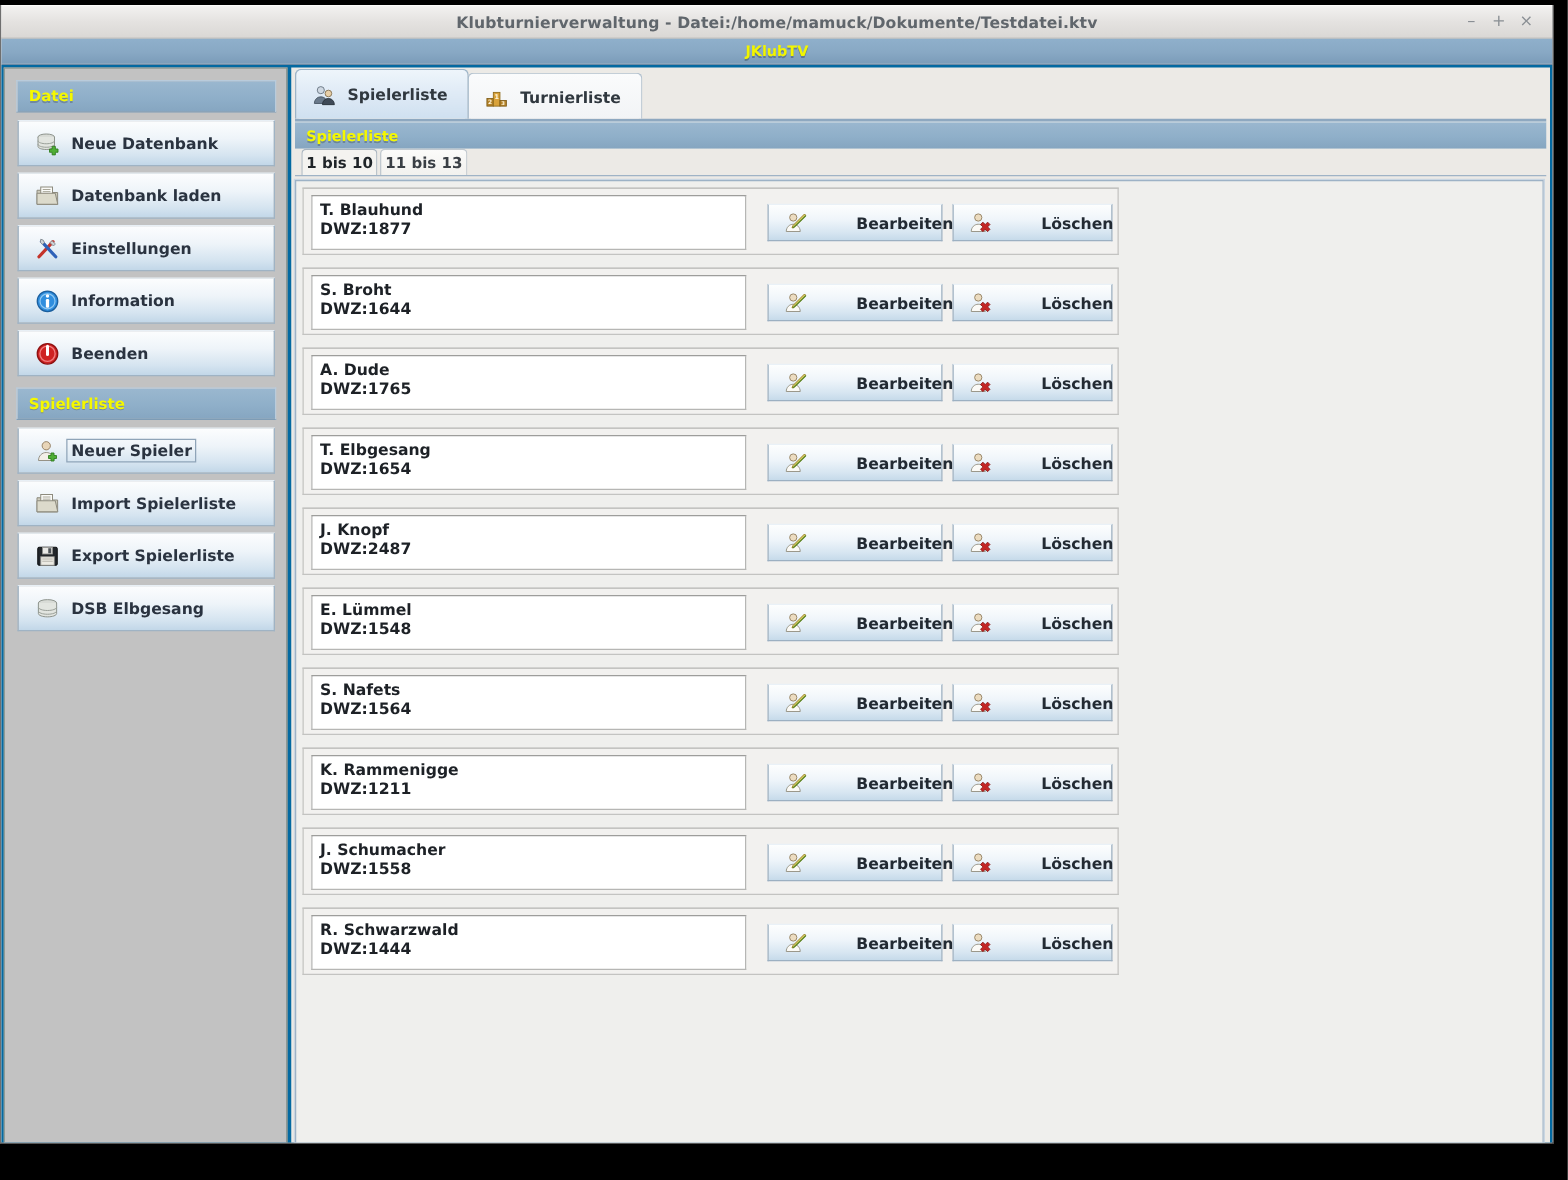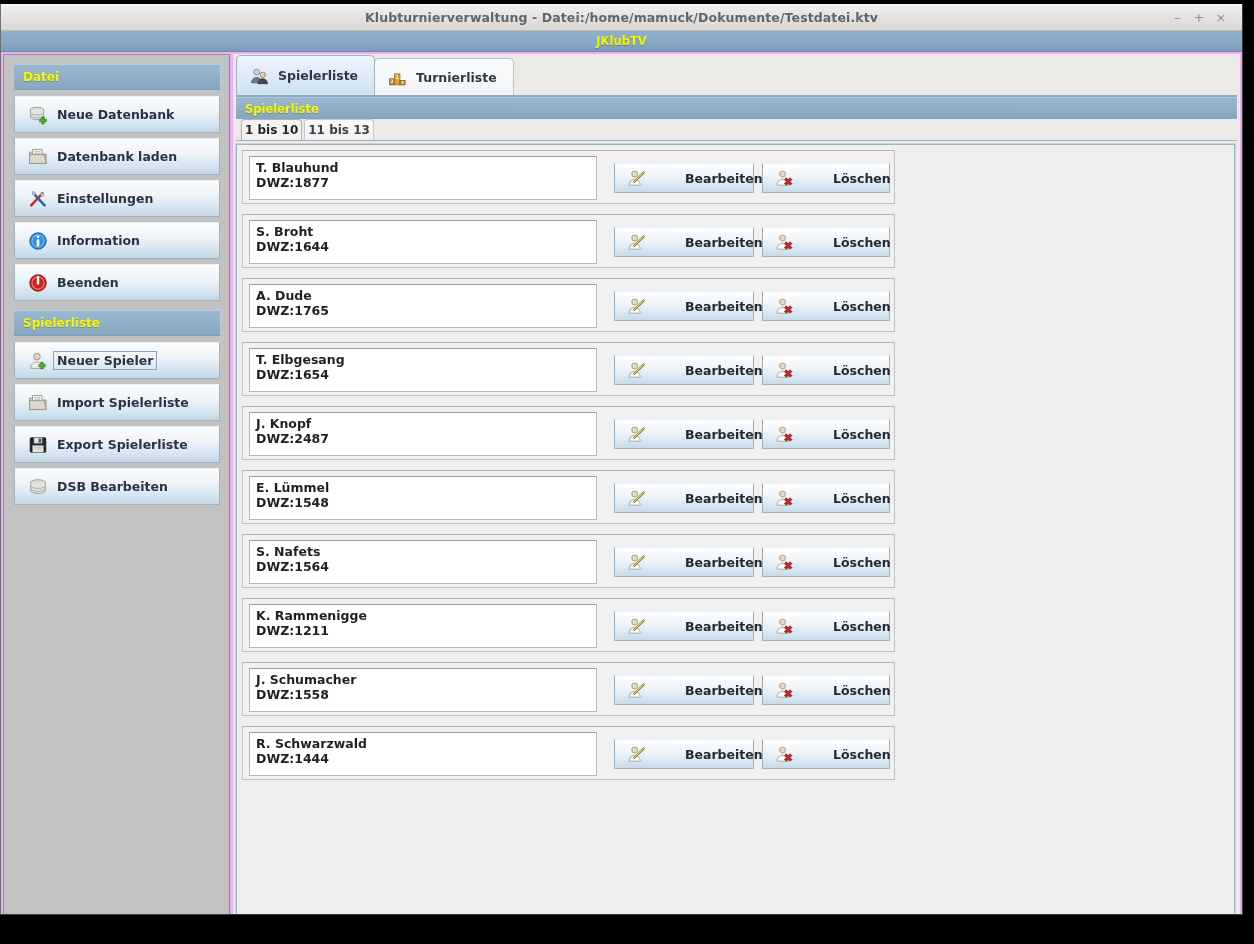--- a/index.html
+++ b/index.html
@@ -71,21 +71,21 @@
     font-size: 11.5px;
     font-weight: bold;
     color: #f2f500;
     text-shadow: 0 1px 0 rgba(0,0,0,0.25);
   }
 
   
   #body-area {
     position: relative;
     height: 883px;
-    background: #f0abfc;
+    background: #0369a1;
   }
 
   
   #sidebar {
     position: absolute;
     left: 2px; top: 2px;
     width: 227px; height: 878px;
     background: #c2c2c2;
     border: 1px solid #8f9a94;
     border-right-color: #7d8a84;
@@ -418,21 +418,21 @@
           </div>
           <div class="side-btn">
             <span class="side-icon">
               <svg width="20" height="20" viewBox="0 0 20 20">
                 <ellipse cx="10" cy="5.4" rx="7.3" ry="2.7" fill="#d8dbd6" stroke="#8d938c" stroke-width=".8"></ellipse>
                 <path d="M2.7 5.4v8.4c0 1.5 3.3 2.7 7.3 2.7s7.3-1.2 7.3-2.7V5.4" fill="#e2e5e0" stroke="#8d938c" stroke-width=".8"></path>
                 <path d="M2.7 8.7c0 1.5 3.3 2.7 7.3 2.7s7.3-1.2 7.3-2.7" fill="none" stroke="#9aa099" stroke-width=".8"></path>
                 <path d="M2.7 11.7c0 1.5 3.3 2.7 7.3 2.7s7.3-1.2 7.3-2.7" fill="none" stroke="#9aa099" stroke-width=".8"></path>
               </svg>
             </span>
-            <span class="sb-label">DSB Bearbeiten</span>
+            <span class="sb-label">DSB Elbgesang</span>
           </div>
         </div>
       </div>
 
     <div id="main">
 
       <div id="tabstrip">
           <div class="tab active">
             <span class="tab-icon">
               <svg width="19" height="19" viewBox="0 0 20 20">

